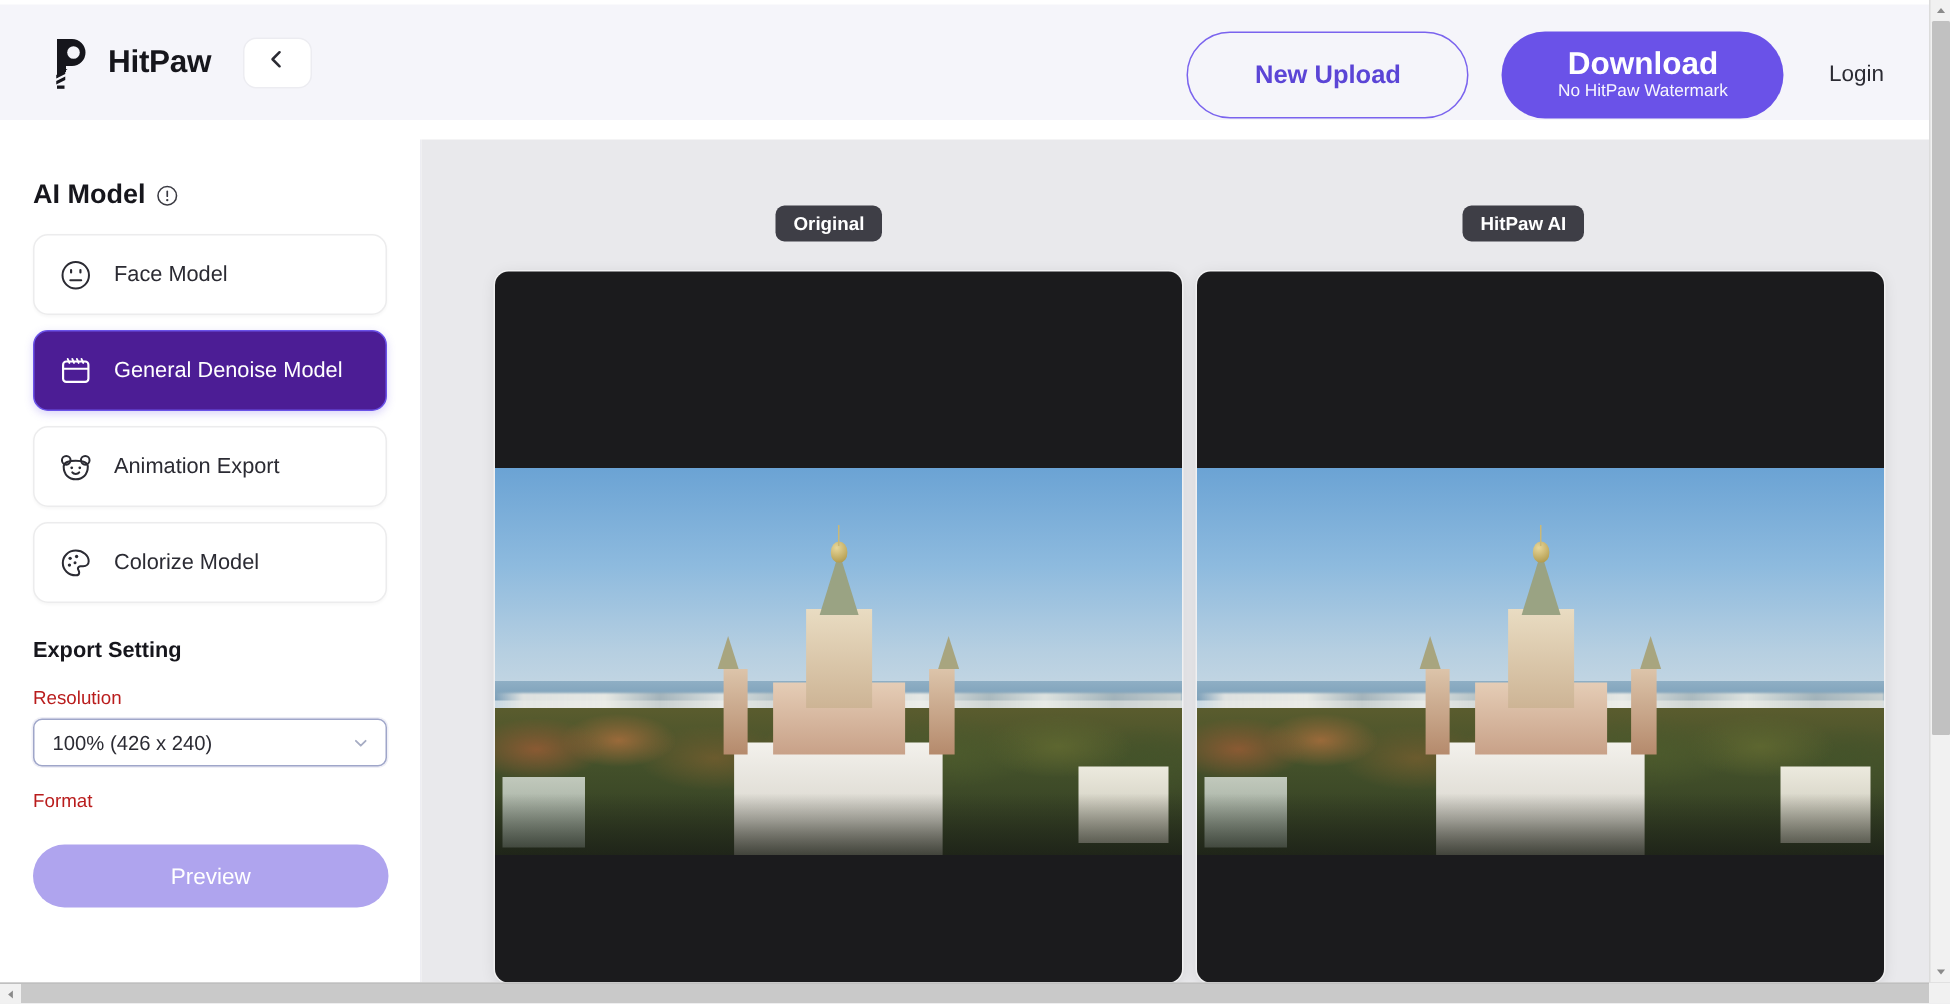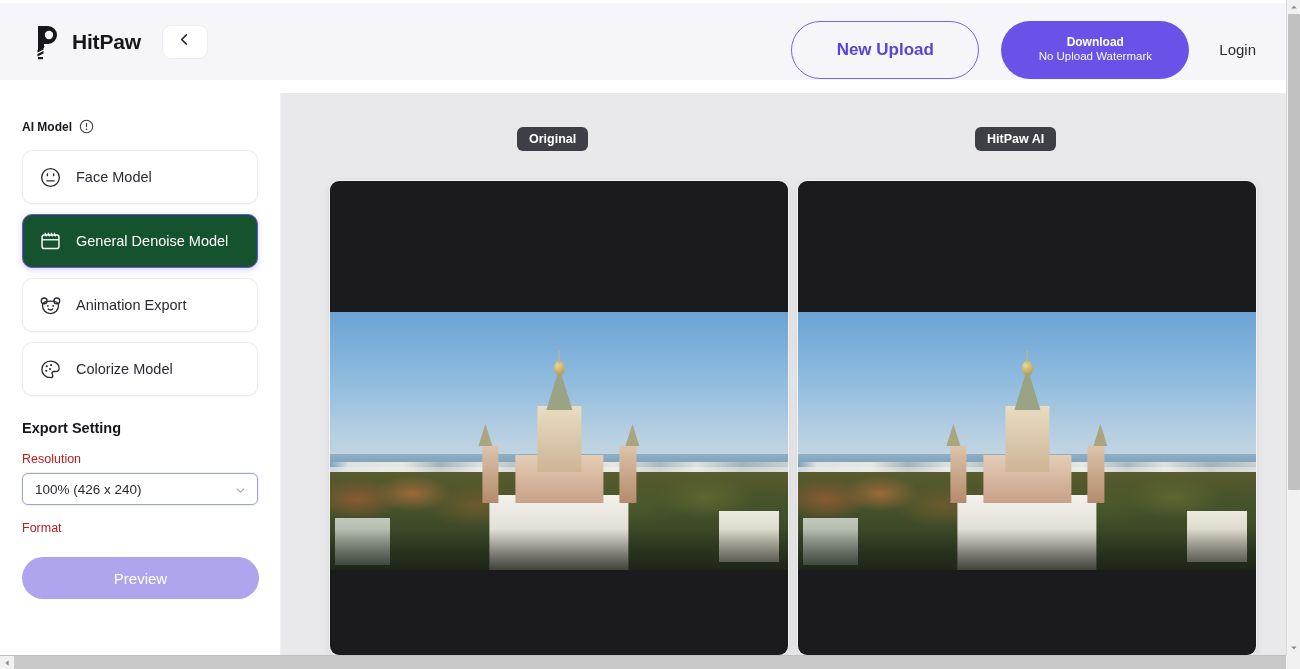--- a/index.html
+++ b/index.html
@@ -82,61 +82,61 @@
     border: none;
     border-radius: 29px;
     background: #6a52e8;
     color: #ffffff;
     display: flex; flex-direction: column;
     align-items: center; justify-content: center;
     cursor: pointer;
     gap: 1px;
     font-family: "Liberation Sans", sans-serif;
   }
-  .btn-download .dl-main { font-size: 12px; font-weight: 700; line-height: 1.1; }
+  .btn-download .dl-main { font-size: 21px; font-weight: 700; line-height: 1.1; }
   .btn-download .dl-sub { font-size: 11.5px; font-weight: 400; line-height: 1.1; opacity: .95; }
   .login-link {
     font-size: 15px;
     color: #2b2b33;
     cursor: pointer;
     padding: 6px 8px;
   }
 
   
   .sidebar {
     position: absolute;
     left: 0; top: 93px;
     width: 281px; height: 562px;
     background: #ffffff;
     border-right: 1px solid #ededf2;
     padding: 26px 22px 0 22px;
   }
   .section-title {
-    font-size: 12px;
+    font-size: 18px;
     font-weight: 700;
     color: #16161c;
     display: flex; align-items: center;
     gap: 7px;
   }
   .info-icon { width: 15px; height: 15px; display: block; }
 
   .model-list { margin-top: 16px; display: flex; flex-direction: column; gap: 10px; }
   .model-item {
     height: 54px;
     border: 1px solid #ececed;
     border-radius: 10px;
     background: #ffffff;
     display: flex; align-items: center;
     padding: 0 16px;
     gap: 14px;
     cursor: pointer;
     box-shadow: 0 1px 2px rgba(20,20,40,0.035);
   }
   .model-item.active {
-    background: #14532d;
+    background: #4c1d95;
     border-color: #6a52e8;
     box-shadow: 0 2px 6px rgba(106,82,232,0.25);
   }
   .model-label { font-size: 14.5px; color: #2b2b33; }
   .model-item.active .model-label { color: #ffffff; }
   .model-icon { width: 23px; height: 23px; flex: none; display: block; }
 
   .export-title {
     margin-top: 24px;
     font-size: 14.5px;
@@ -178,21 +178,21 @@
   
   .main {
     position: absolute;
     left: 281px; top: 93px;
     width: 1005px; height: 562px;
     background: #e9e9ec;
     overflow: hidden;
   }
   .badges {
     position: absolute;
-    top: 34px; left: 0; width: 100%;
+    top: 44px; left: 0; width: 100%;
     height: 24px;
   }
   .badge {
     position: absolute;
     height: 24px;
     background: #3e3e46;
     color: #ffffff;
     font-size: 12.5px;
     font-weight: 700;
     border-radius: 6px;
@@ -363,21 +363,21 @@
           <svg viewBox="0 0 16 16" width="15" height="15">
             <path d="M10 3 L5 8 L10 13" fill="none" stroke="#2b2b33" stroke-width="1.8" stroke-linecap="round" stroke-linejoin="round"></path>
           </svg>
         </span>
       </div>
 
       <div class="header-right">
         <button class="btn-new-upload">New Upload</button>
         <button class="btn-download">
           <span class="dl-main">Download</span>
-          <span class="dl-sub">No Upload Watermark</span>
+          <span class="dl-sub">No HitPaw Watermark</span>
         </button>
         <span class="login-link">Login</span>
       </div>
     </div>
 
     <div class="sidebar">
       <div class="section-title">
         <span>AI Model</span>
         <span class="info-icon">
           <svg viewBox="0 0 16 16" width="15" height="15">

